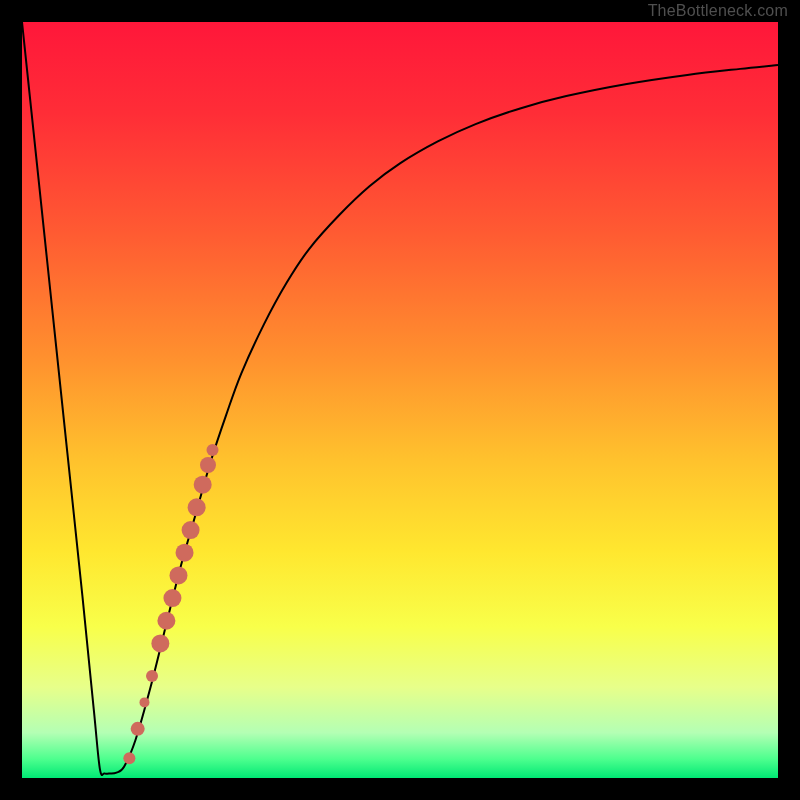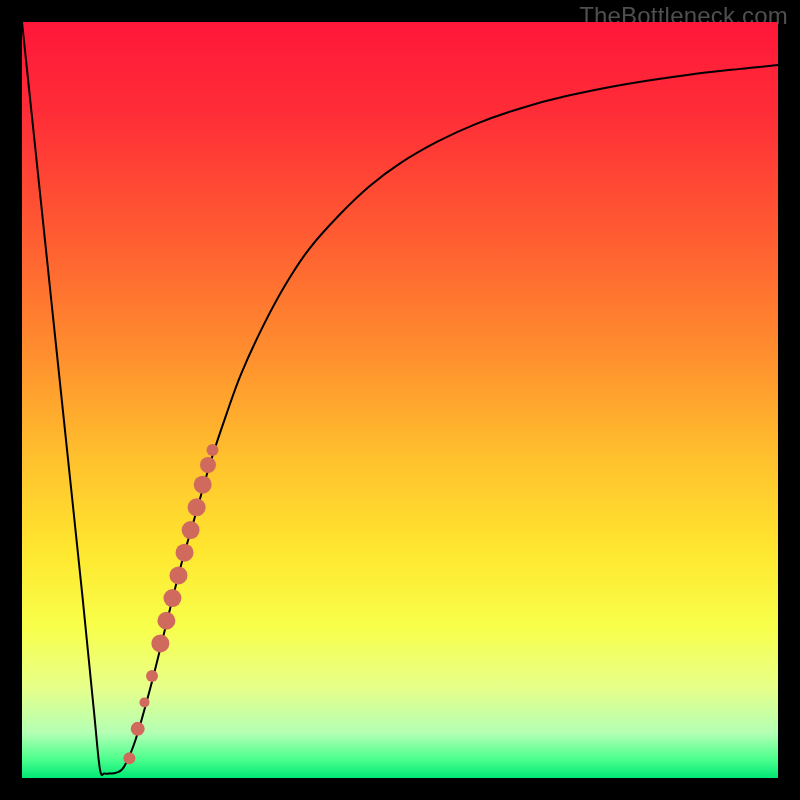--- a/index.html
+++ b/index.html
@@ -25,21 +25,21 @@
     top: 22px;
     width: 756px;
     height: 756px;
     overflow: hidden;
   }
   .caption {
     position: absolute;
     top: 2px;
     right: 12px;
     color: #4f4f4f;
-    font-size: 24px;
+    font-size: 16px;
     font-weight: 400;
     letter-spacing: 0.2px;
     user-select: text;
   }
   svg {
     display: block;
   }
 </style>
 </head>
 <body>

